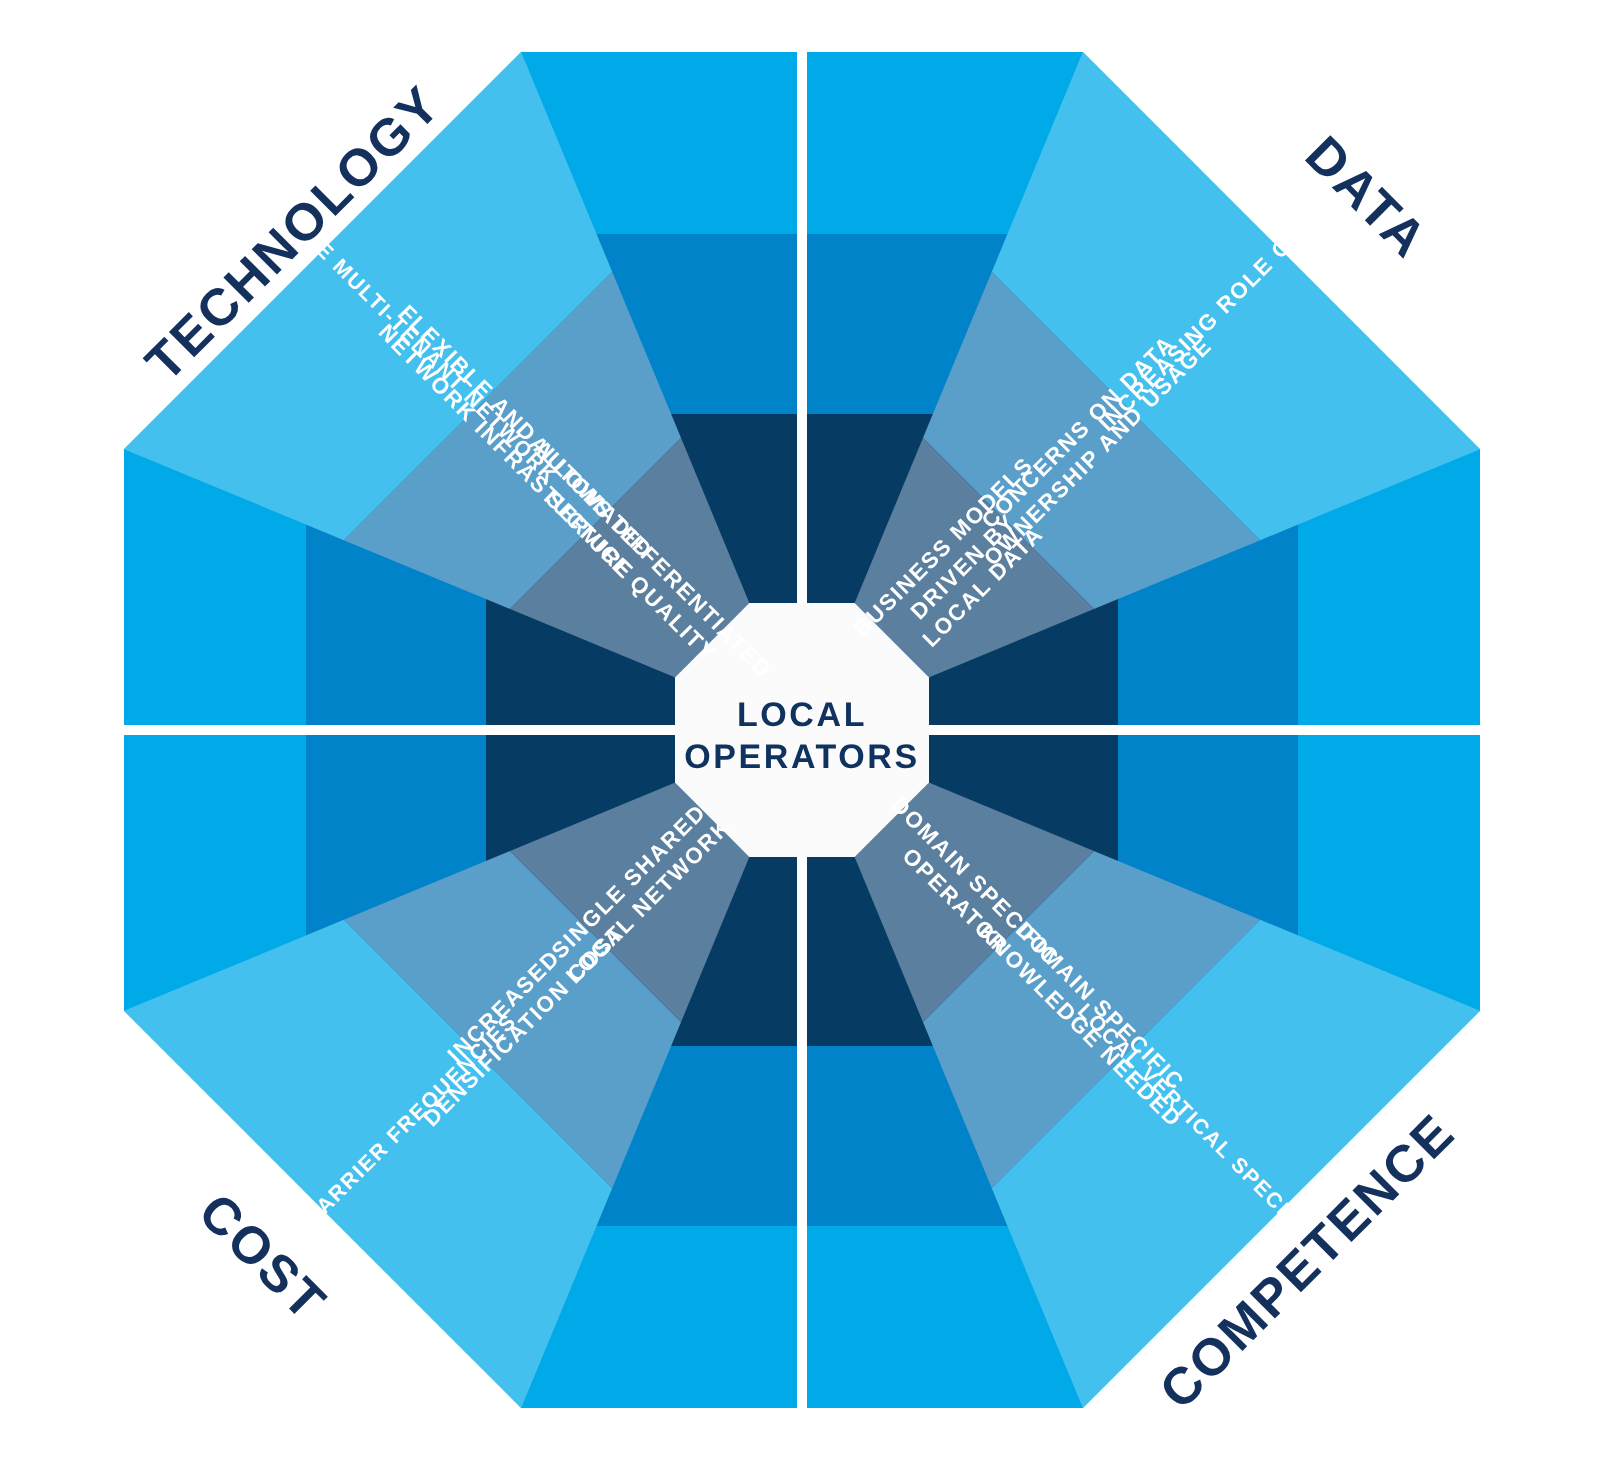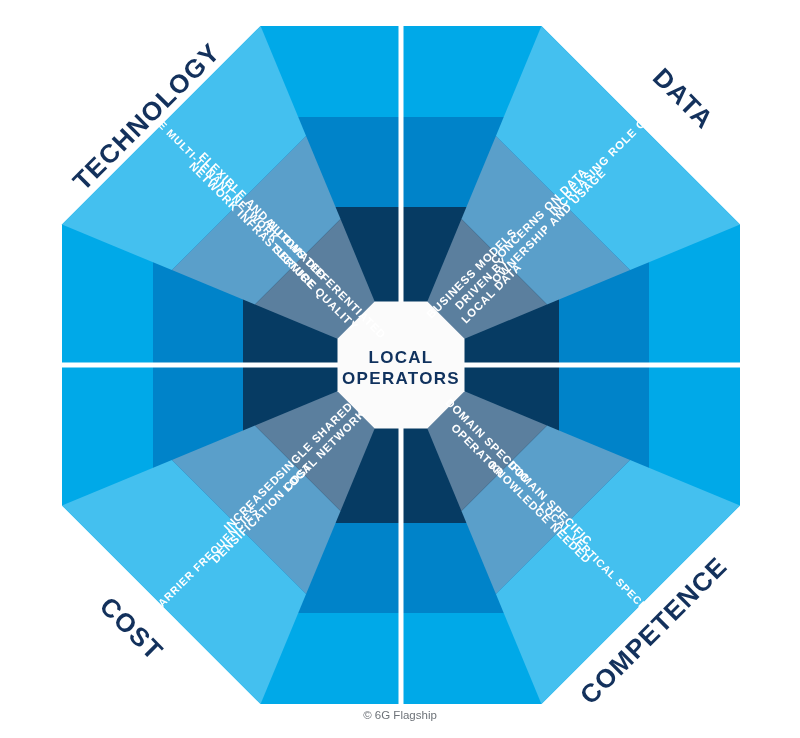--- a/index.html
+++ b/index.html
@@ -142,14 +142,13 @@
         </g>
       </g>
     <g id="corner-labels-group">
         <text x="148" y="118" text-anchor="middle" dominant-baseline="middle" transform="rotate(-45,148,118)" class="corner-label">TECHNOLOGY</text>
         <text x="682" y="100" text-anchor="middle" dominant-baseline="middle" transform="rotate(45,682,100)" class="corner-label">DATA</text>
         <text x="130" y="630" text-anchor="middle" dominant-baseline="middle" transform="rotate(45,130,630)" class="corner-label">COST</text>
         <text x="655" y="632" text-anchor="middle" dominant-baseline="middle" transform="rotate(-45,655,632)" class="corner-label">COMPETENCE</text>
       </g>
   </svg>
 
-  <div class="footer">© 6G Flagship</div>
 </div>
 
 </body></html>

